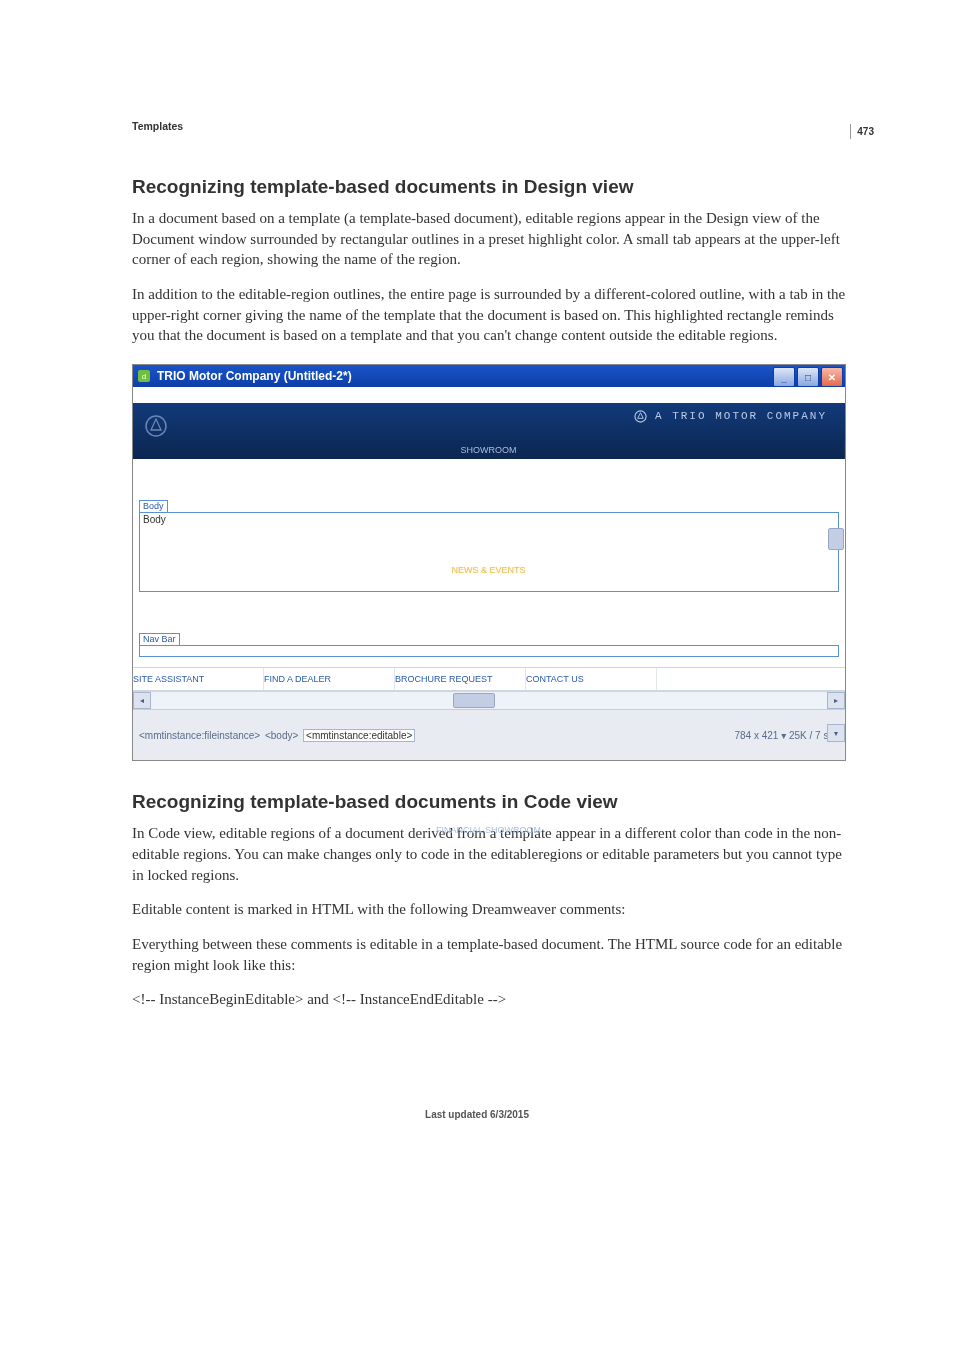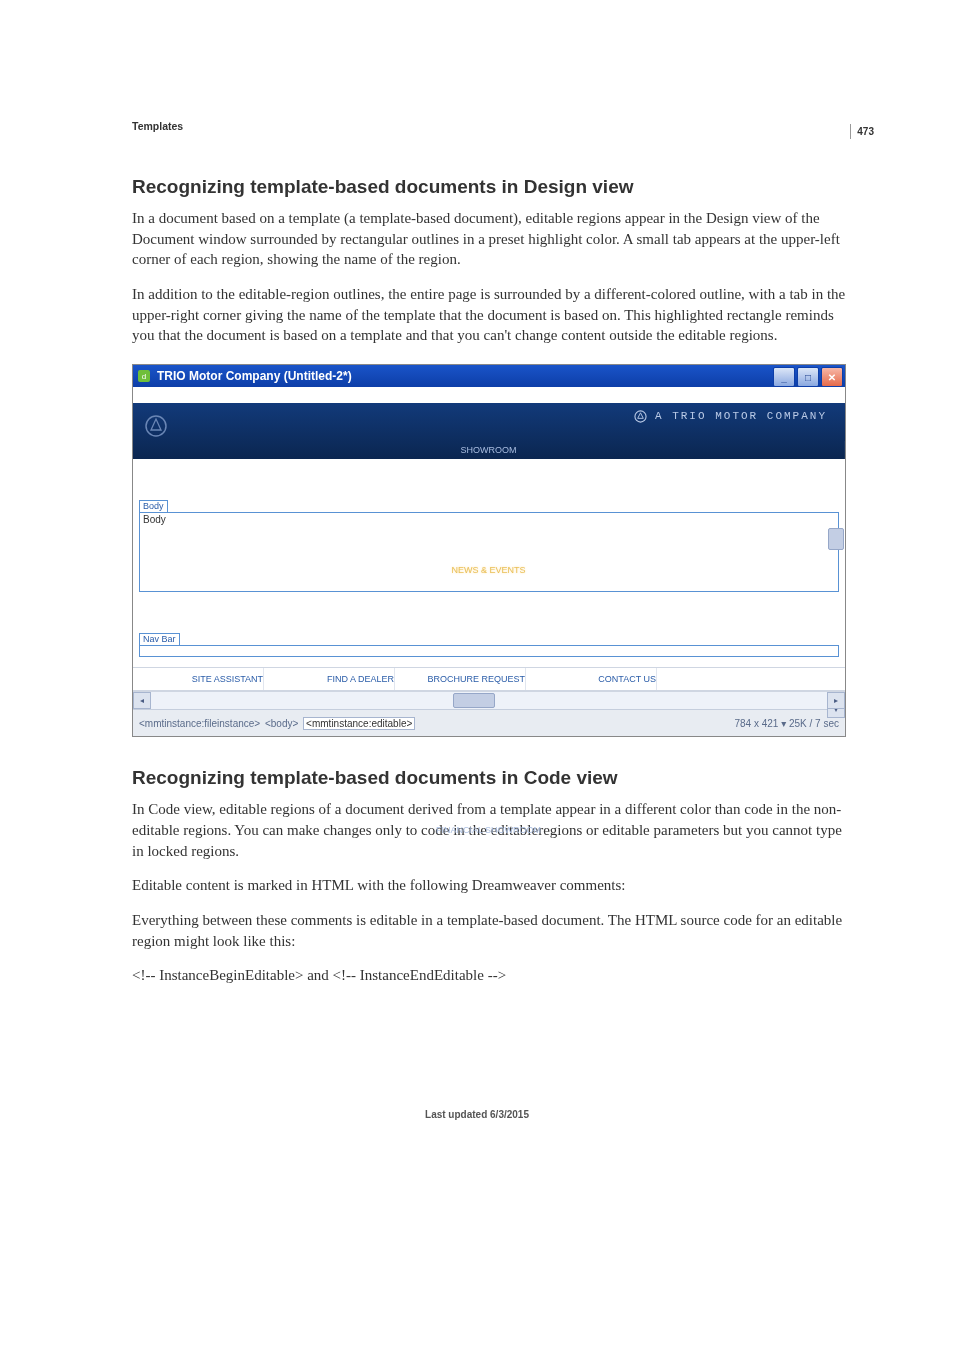--- a/index.html
+++ b/index.html
@@ -192,21 +192,21 @@
     display: flex;
     height: 22px;
     border-top: 1px solid #cfd6e2;
     border-bottom: 2px solid #cfd6e2;
     align-items: center;
     background: #fff;
     margin-top: 10px;
   }
   .footer-cell {
     flex: 0 0 130px;
-    text-align: right;
+    text-align: left;
     font-size: 9px;
     color: #2a5ca8;
     border-right: 1px solid #e1e6ef;
     line-height: 22px;
   }
   .h-scrollbar {
     height: 17px;
     background: #eef2f9;
     display: flex;
     align-items: center;
@@ -231,21 +231,21 @@
   }
   .statusbar {
     height: 18px;
     background: #e8ecf2;
     border-top: 1px solid #c5cedd;
     display: flex;
     align-items: center;
     justify-content: space-between;
     font-size: 10px;
     color: #5a6b8a;
-    padding: 4px 6px;
+    padding: 16px 6px;
   }
   .statusbar .path span { margin-right: 2px; }
   .statusbar .path .active {
     background: #fff;
     border: 1px solid #a7b5cf;
     padding: 0 2px;
     color: #333;
   }
   .last-updated {
     position: absolute;

